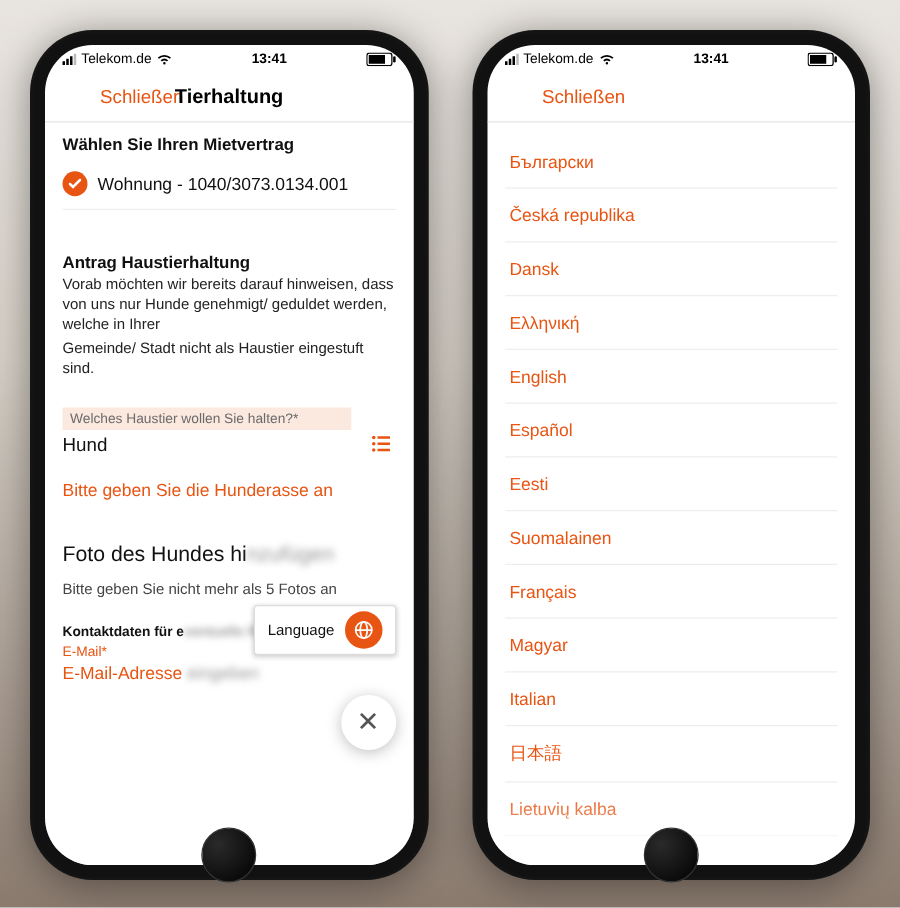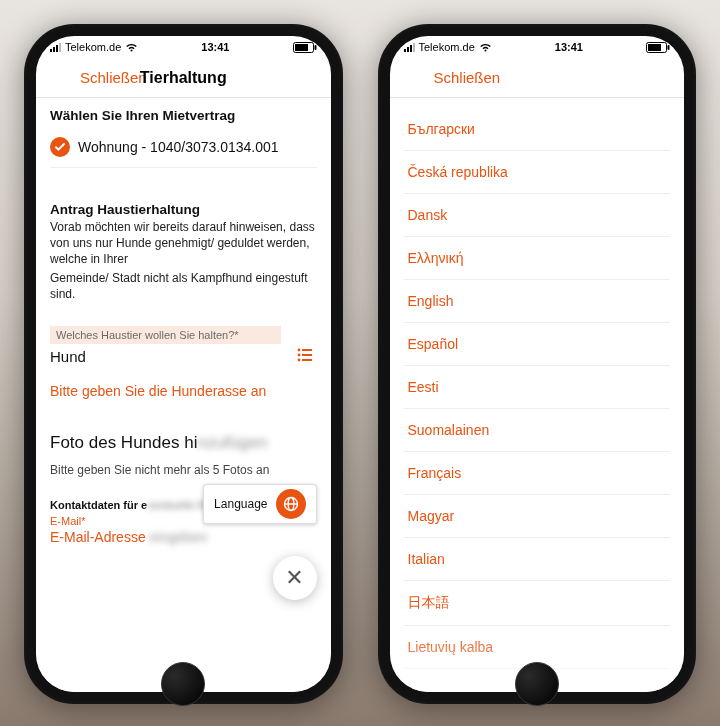--- a/index.html
+++ b/index.html
@@ -173,21 +173,21 @@
           <span class="check-circle">
             <svg width="12" height="12" viewBox="0 0 12 12">
                 <path d="M2 6.2l2.4 2.4L10 3" stroke="#fff" stroke-width="2" fill="none" stroke-linecap="round"></path>
               </svg>
           </span>
           <span class="contract-text">Wohnung - 1040/3073.0134.001</span>
         </div>
 
         <div class="subhead">Antrag Haustierhaltung</div>
         <div class="bodytext">Vorab möchten wir bereits darauf hinweisen, dass von uns nur Hunde genehmigt/  geduldet werden, welche in Ihrer</div>
-        <div class="bodytext">Gemeinde/ Stadt nicht als Kampfhund eingestuft sind.</div>
+        <div class="bodytext">Gemeinde/ Stadt nicht als Haustier eingestuft sind.</div>
 
         <div class="field-block">
           <div class="field-row">
             <span class="field-label">Welches Haustier wollen Sie halten?*</span>
           </div>
           <div class="field-value-row">
             <span class="field-value">Hund</span>
             <span class="list-icon">
               <svg width="16" height="14" viewBox="0 0 16 14">
                   <circle cx="2" cy="2" r="1.4" fill="#e85412"></circle>

